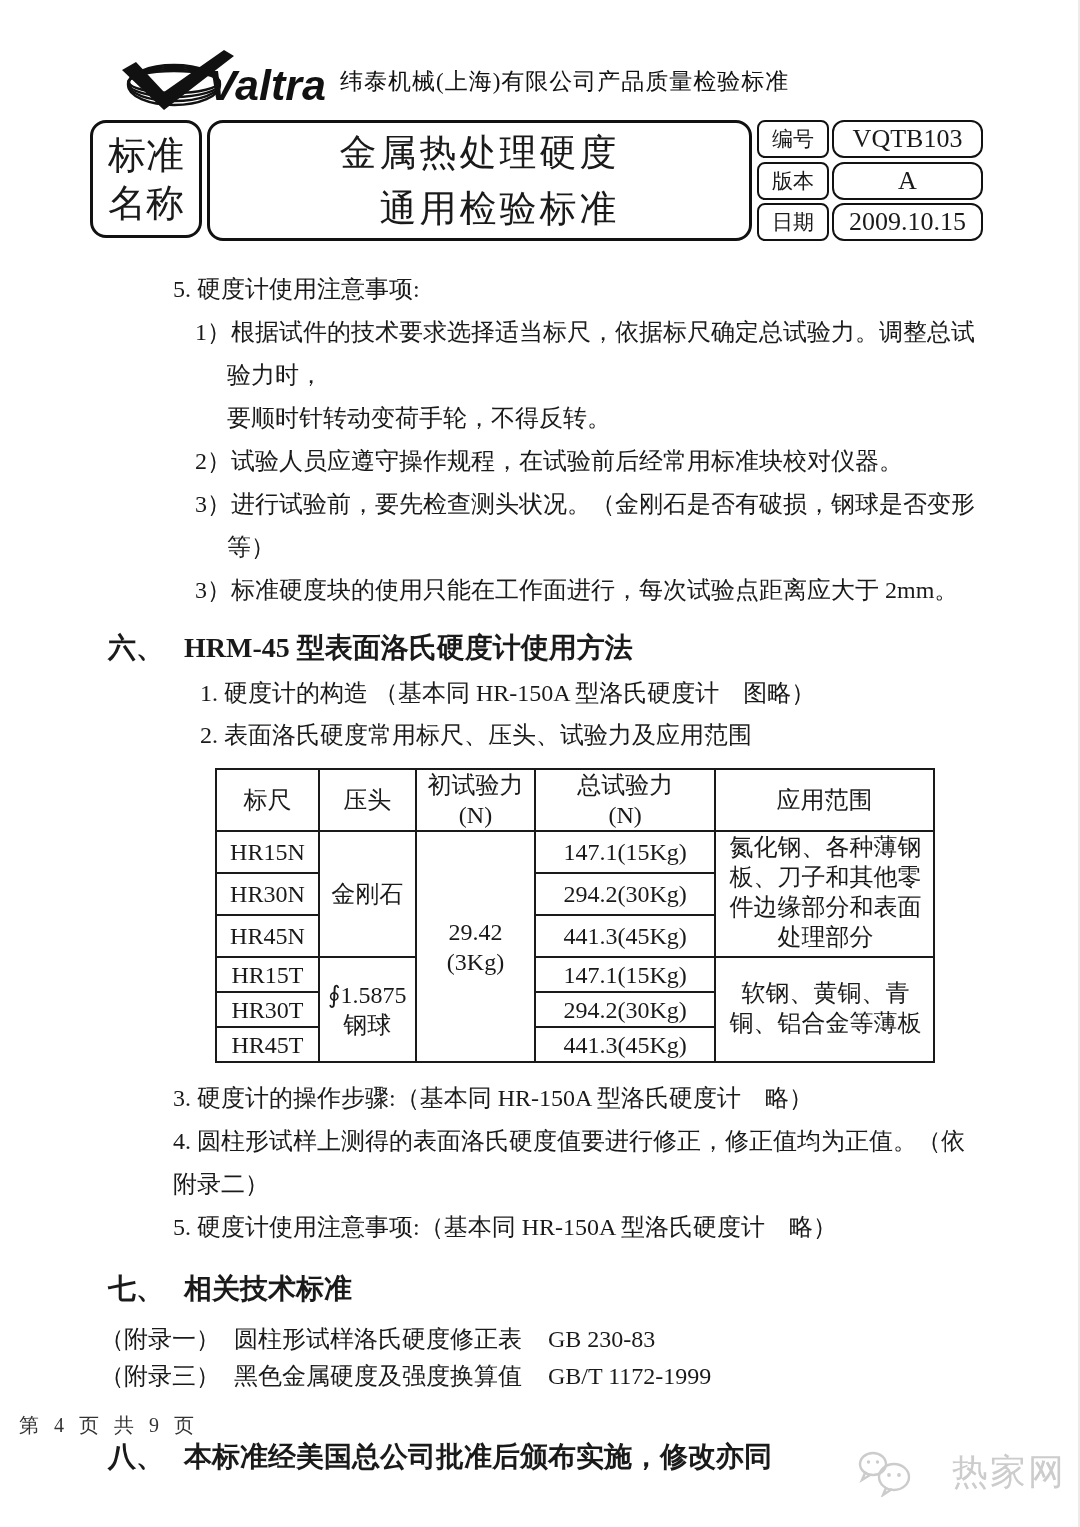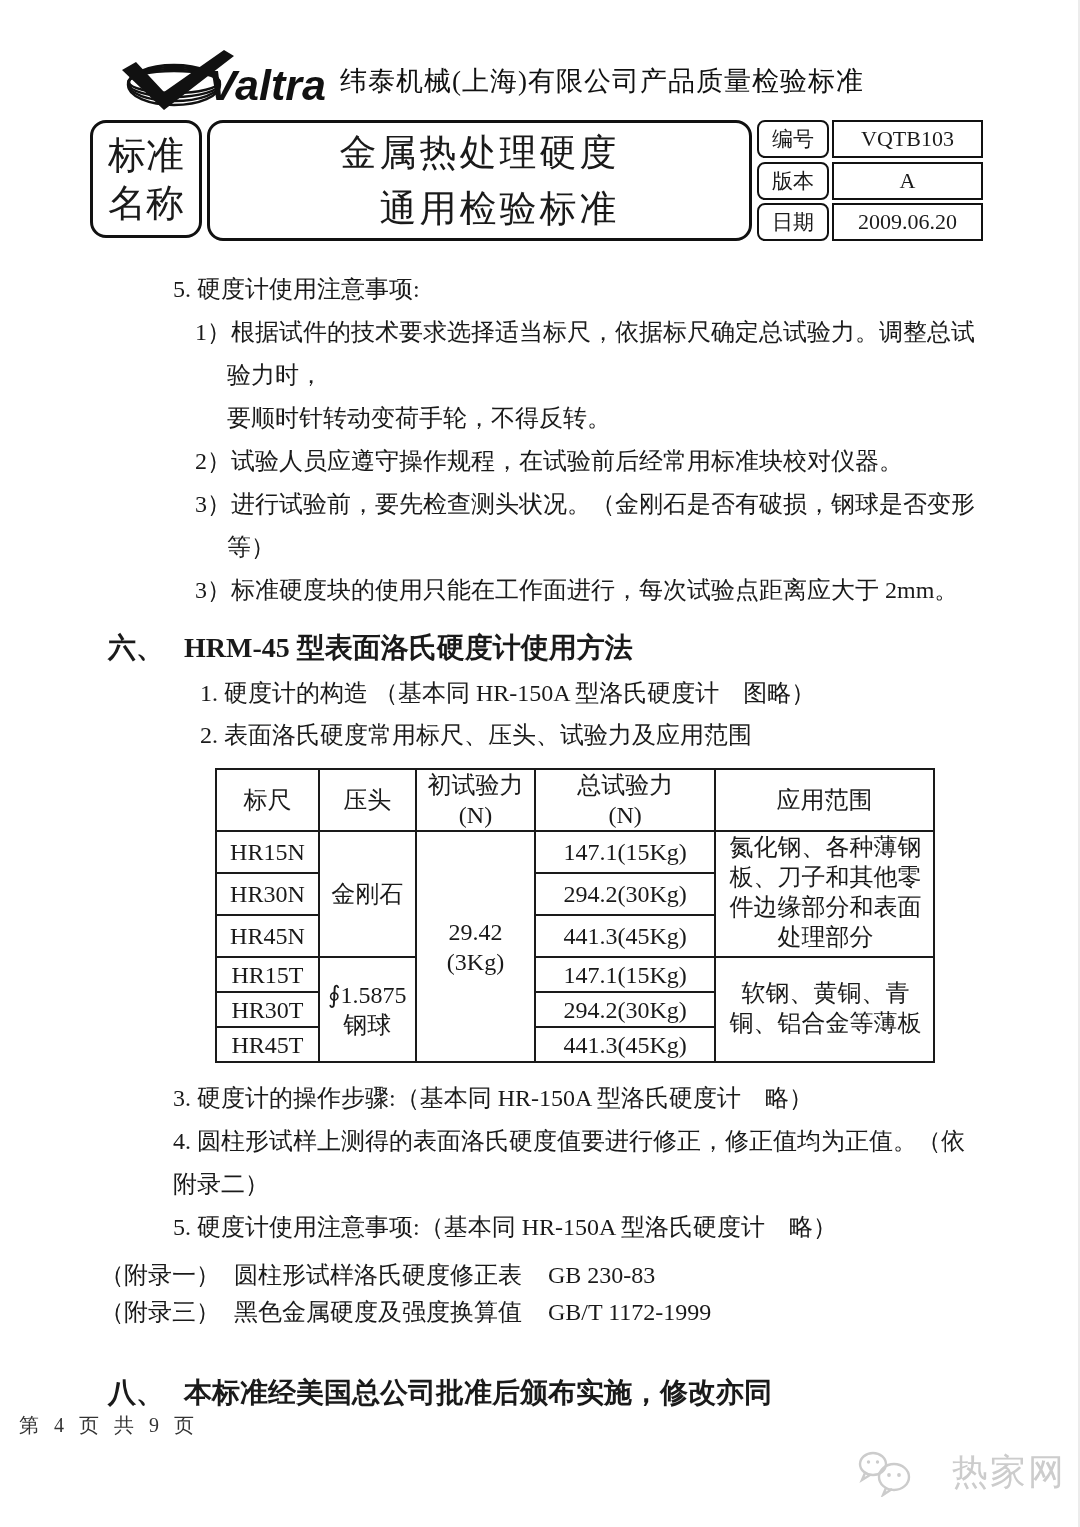--- a/index.html
+++ b/index.html
@@ -9,42 +9,42 @@
     width:1080px; height:1527px;
     margin:0 auto;
     background:#ffffff;
     overflow:hidden;
     font-family:"Liberation Serif","DejaVu Serif",serif;
     color:#1a1a1a;
   }
   
   .header-top { display:flex; align-items:center; padding:48px 0 0 112px; }
   .logo-svg { flex:0 0 auto; }
-  .company-line { font-size:27px; margin-left:10px; letter-spacing:1px; color:#111; }
+  .company-line { font-size:23px; margin-left:10px; letter-spacing:1px; color:#111; }
 
   .header-block { display:flex; margin:6px 0 0 90px; width:893px; height:121px; }
   .name-box {
     width:112px; height:118px; border:3px solid #111; border-radius:16px;
     display:flex; align-items:center; justify-content:center;
     font-size:38px; line-height:48px; text-align:center; white-space:pre-line;
   }
   .title-box {
     flex:1; height:121px; margin-left:5px; border:3px solid #111; border-radius:16px;
     display:flex; align-items:center; justify-content:center;
     font-size:37px; line-height:56px; text-align:right; white-space:pre-line; letter-spacing:3px;
   }
   .meta-col { width:226px; margin-left:5px; display:flex; flex-direction:column; justify-content:space-between; }
   .meta-row { display:flex; height:38px; }
   .meta-label {
     width:72px; border:2.5px solid #111; border-radius:8px;
     display:flex; align-items:center; justify-content:center; font-size:21px;
   }
   .meta-value {
-    flex:1; margin-left:3px; border:2.5px solid #111; border-radius:0;
-    display:flex; align-items:center; justify-content:center; font-size:22px;
+    flex:1; margin-left:3px; border:2.5px solid #111; border-radius:12px;
+    display:flex; align-items:center; justify-content:center; font-size:26px;
   }
   
   .content { padding:26px 96px 0 100px; font-size:24px; }
   .notes-head { margin-left:73px; line-height:44px; }
   .note-item { margin-left:95px; padding-left:32px; text-indent:-32px; line-height:43px; white-space:pre-line; }
   .sec-heading { font-weight:bold; font-size:28px; line-height:48px; margin-top:12px; }
   .sec-heading .sec-num { margin-left:8px; }
   .sec-heading .sec-title { margin-left:20px; }
   .sub-item-a { margin-left:100px; line-height:42px; }
   .sub-item-b { margin-left:73px; line-height:43px; }
@@ -104,21 +104,21 @@
       <div class="meta-row">
         <div class="meta-label">编号</div>
         <div class="meta-value">VQTB103</div>
       </div>
       <div class="meta-row">
         <div class="meta-label">版本</div>
         <div class="meta-value">A</div>
       </div>
       <div class="meta-row">
         <div class="meta-label">日期</div>
-        <div class="meta-value">2009.06.20</div>
+        <div class="meta-value">2009.10.15</div>
       </div>
     </div>
   </div>
 
   <div class="content">
 
     <p class="notes-head">5. 硬度计使用注意事项:</p>
     <p class="note-item">1）根据试件的技术要求选择适当标尺，依据标尺确定总试验力。调整总试验力时，
 要顺时针转动变荷手轮，不得反转。</p>
     <p class="note-item">2）试验人员应遵守操作规程，在试验前后经常用标准块校对仪器。</p>
@@ -180,20 +180,23 @@
         <td>HR45T</td>
         <td>441.3(45Kg)</td>
       </tr>
     </tbody>
       </table>
 
     <p class="sub-item-b" style="margin-top:14px;">3. 硬度计的操作步骤:（基本同 HR-150A 型洛氏硬度计　略）</p>
     <p class="sub-item-b">4. 圆柱形试样上测得的表面洛氏硬度值要进行修正，修正值均为正值。（依附录二）</p>
     <p class="sub-item-b">5. 硬度计使用注意事项:（基本同 HR-150A 型洛氏硬度计　略）</p>
 
+    <p class="sec-heading" style="margin-top:16px;">
+      <span class="sec-num">七、</span><span class="sec-title">相关技术标准</span>
+    </p>
     <p class="appendix-row" style="margin-top:8px;">
       <span>（附录一）</span><span class="ax-text">圆柱形试样洛氏硬度修正表</span><span class="ax-code">GB 230-83</span>
     </p>
     <p class="appendix-row">
       <span>（附录三）</span><span class="ax-text">黑色金属硬度及强度换算值</span><span class="ax-code">GB/T 1172-1999</span>
     </p>
 
     <p class="sec-heading" style="margin-top:38px;">
       <span class="sec-num">八、</span><span class="sec-title">本标准经美国总公司批准后颁布实施，修改亦同</span>
     </p>

